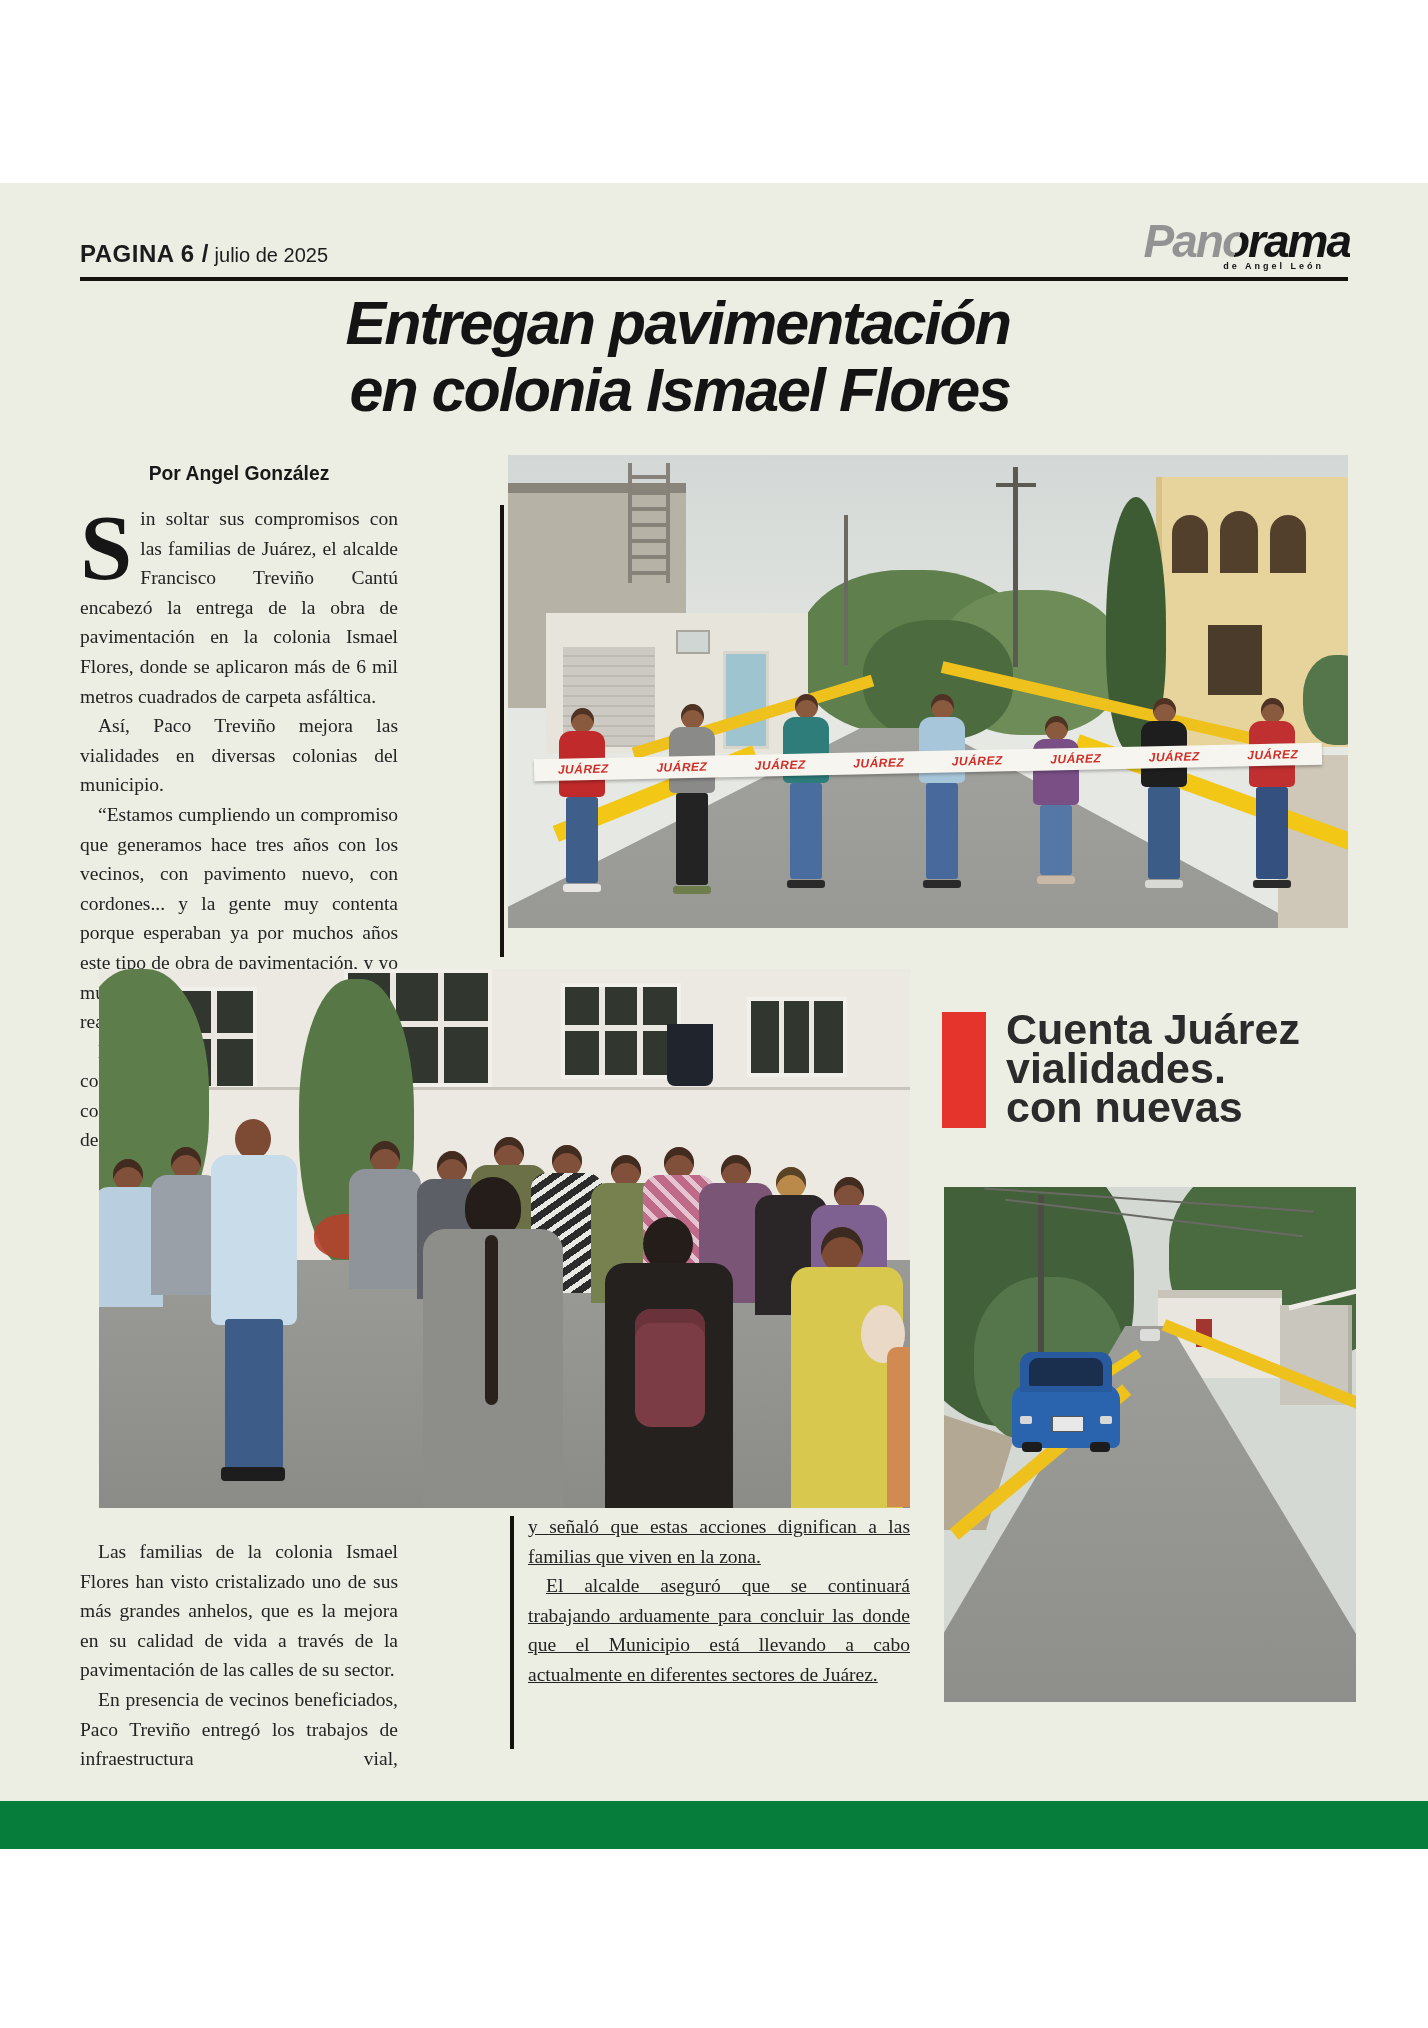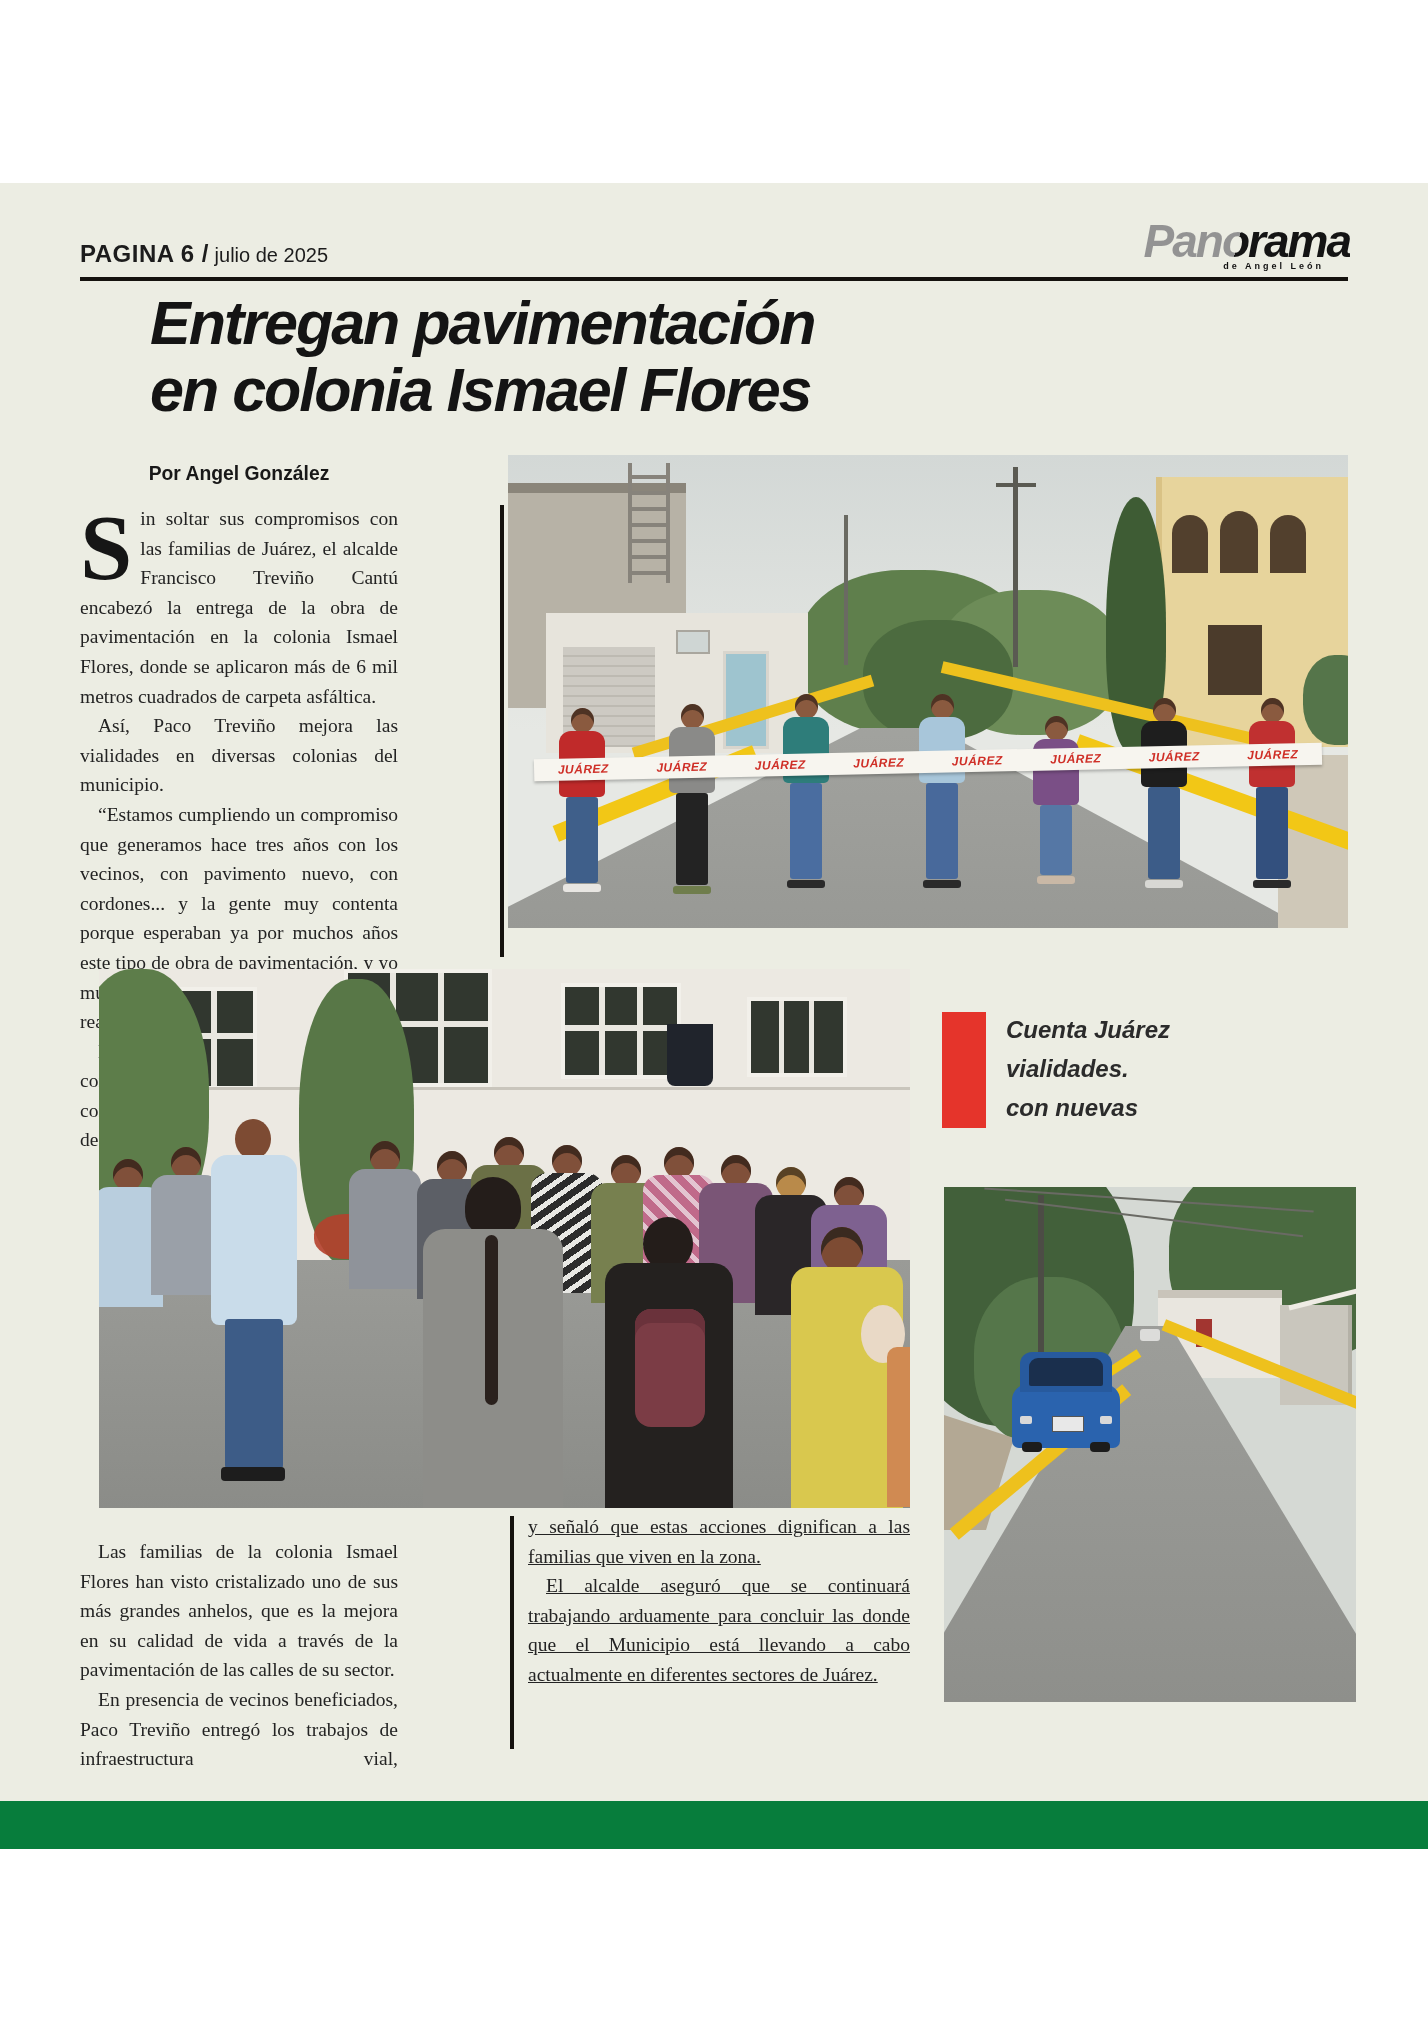--- a/index.html
+++ b/index.html
@@ -12,41 +12,41 @@
   
   #folio{left:80px;top:240px;font-size:20px;}
   #folio b{font-size:24px;letter-spacing:.5px;}
   #header-rule{left:80px;top:277px;width:1268px;height:4px;background:#15120e;}
   #brand{right:78px;top:219px;text-align:right;}
   #brand .word{font-style:italic;font-weight:bold;font-size:46px;letter-spacing:-2px;
     background:linear-gradient(105deg,#939393 46%,#141414 46%);
     -webkit-background-clip:text;background-clip:text;color:transparent;line-height:44px;}
   #brand .sub{font-size:9px;font-weight:bold;letter-spacing:3px;color:#111;margin-top:-2px;padding-right:26px;}
   
-  #headline{left:150px;top:290px;width:860px;text-align:left;
+  #headline{left:150px;top:290px;width:860px;text-align:right;
     font-style:italic;font-weight:bold;color:#141414;font-size:61px;line-height:67px;letter-spacing:-2px;}
   
   #byline{left:80px;top:461px;width:318px;text-align:center;font-weight:bold;font-size:21px;
     transform:scaleX(.92);letter-spacing:0;color:#181818;}
   
   .serif-col{font-family:"Liberation Serif",serif;font-size:19.5px;line-height:29.6px;color:#232323;
     text-align:justify;hyphens:auto;}
   .serif-col p{margin:0;}
   .serif-col p.ind{text-indent:18px;}
   .serif-col p.fill-last{text-align-last:justify;}
   #col1{left:80px;top:504px;width:318px;}
   #col2{left:80px;top:1537px;width:318px;}
   #col3{left:528px;top:1512px;width:382px;text-decoration:underline;}
   .dropcap{float:left;font-family:"Liberation Serif",serif;font-weight:bold;font-size:94px;
     line-height:74px;margin:6px 8px 0 0;color:#161616;}
   .vrule{background:#15120e;width:4px;}
   
   #caption{left:508px;top:933px;width:840px;text-align:center;font-weight:bold;font-size:19px;color:#1f1f1f;}
   #pull-bar{left:942px;top:1012px;width:44px;height:116px;}
-  #pullquote{left:1006px;top:1010px;width:340px;font-weight:bold;font-size:24px;line-height:39px;color:#2b2b2b;font-style:italic;}
+  #pullquote{left:1006px;top:1010px;width:340px;font-weight:bold;font-size:43px;line-height:39px;color:#2b2b2b;}
   
   .photo{position:absolute;overflow:hidden;background:#dfe2de;}
   .photo *{position:absolute;}
   .blob{border-radius:45%;}
   
   .tp{display:flex;flex-direction:column;align-items:center;width:52px;z-index:4;position:absolute;}
   .tp .hd{position:static;width:23px;height:25px;border-radius:50%;background:var(--skin,#8a5a3f);
           box-shadow:inset 0 6px 0 rgba(30,20,15,.55);}
   .tp .ts{position:static;width:46px;height:66px;margin-top:-2px;border-radius:12px 12px 5px 5px;background:var(--shirt);}
   .tp .lg{position:static;width:32px;height:var(--lh,80px);border-radius:3px;background:var(--pants);}

